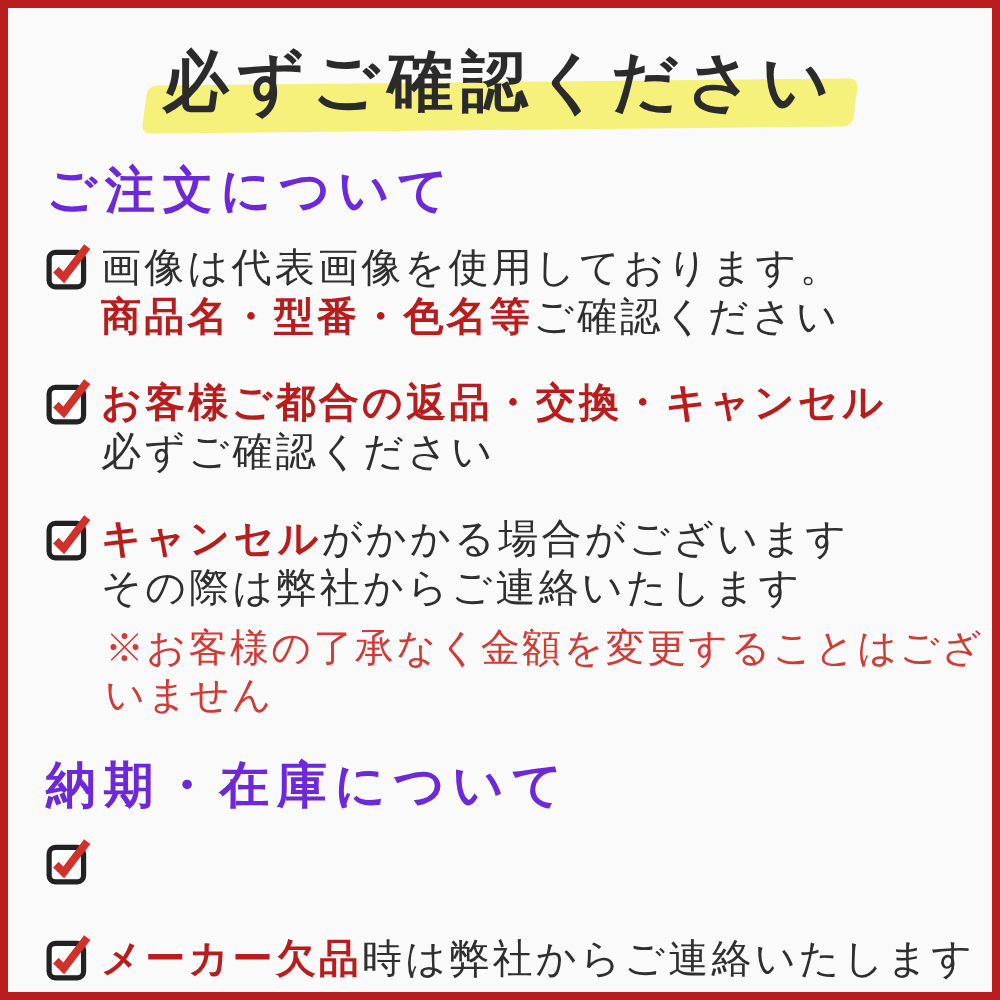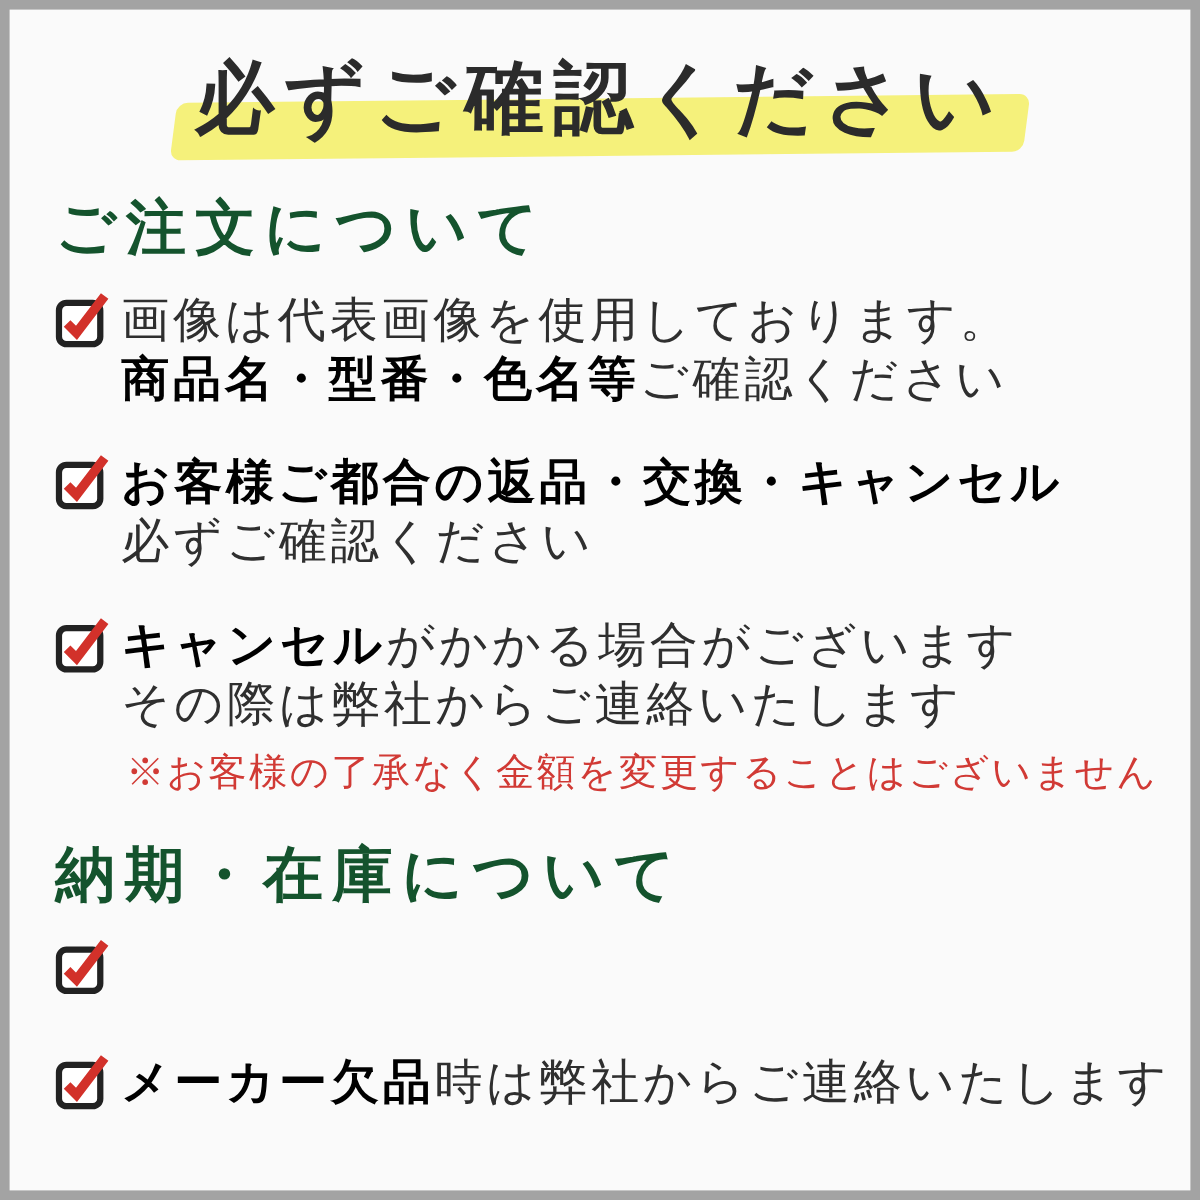--- a/index.html
+++ b/index.html
@@ -2,21 +2,21 @@
 <html><head>
 <meta charset="utf-8">
 <style>
   * { margin: 0; padding: 0; box-sizing: border-box; }
   html, body { width: 1000px; height: 1000px; }
   body { font-family: "DejaVu Serif", "Liberation Serif", serif; }
 
   .frame {
     width: 1000px;
     height: 1000px;
-    border: 8px solid #a3a3a3;
+    border: 8px solid #b91c1c;
     background: #fafafa;
     overflow: hidden;
     position: relative;
   }
 
   
   .title-wrap {
     position: relative;
     margin-top: 36px;
     text-align: center;
@@ -40,21 +40,21 @@
     letter-spacing: 0.12em;
     color: #2b2b2b;
     line-height: 1.15;
   }
 
   
   h2.heading {
     font-size: 50px;
     font-weight: 700;
     letter-spacing: 0.155em;
-    color: #14532d;
+    color: #6d28d9;
     margin: 42px 0 26px 38px;
     line-height: 1.1;
   }
   h2.heading-2 { margin-top: 4px; }
 
   
   .item {
     display: flex;
     align-items: flex-start;
     margin: 0 0 38px 38px;
@@ -77,24 +77,24 @@
     stroke-width: 7.5;
     stroke-linecap: butt;
     stroke-linejoin: miter;
   }
   .item-text {
     font-size: 40px;
     line-height: 1.22;
     letter-spacing: 0.08em;
     color: #2f2f2f;
   }
-  .red { color: #000000; font-weight: 700; }
+  .red { color: #b91c1c; font-weight: 700; }
   .dark { color: #2f2f2f; text-align: right; }
   .note {
-    font-size: 32px;
+    font-size: 39px;
     letter-spacing: 0.06em;
     color: #d13a35;
     margin-top: 12px;
     margin-left: 4px;
     font-weight: 400;
   }
   .item-last { margin-bottom: 4px; margin-top: 48px; }
 </style>
 </head>
 <body>

